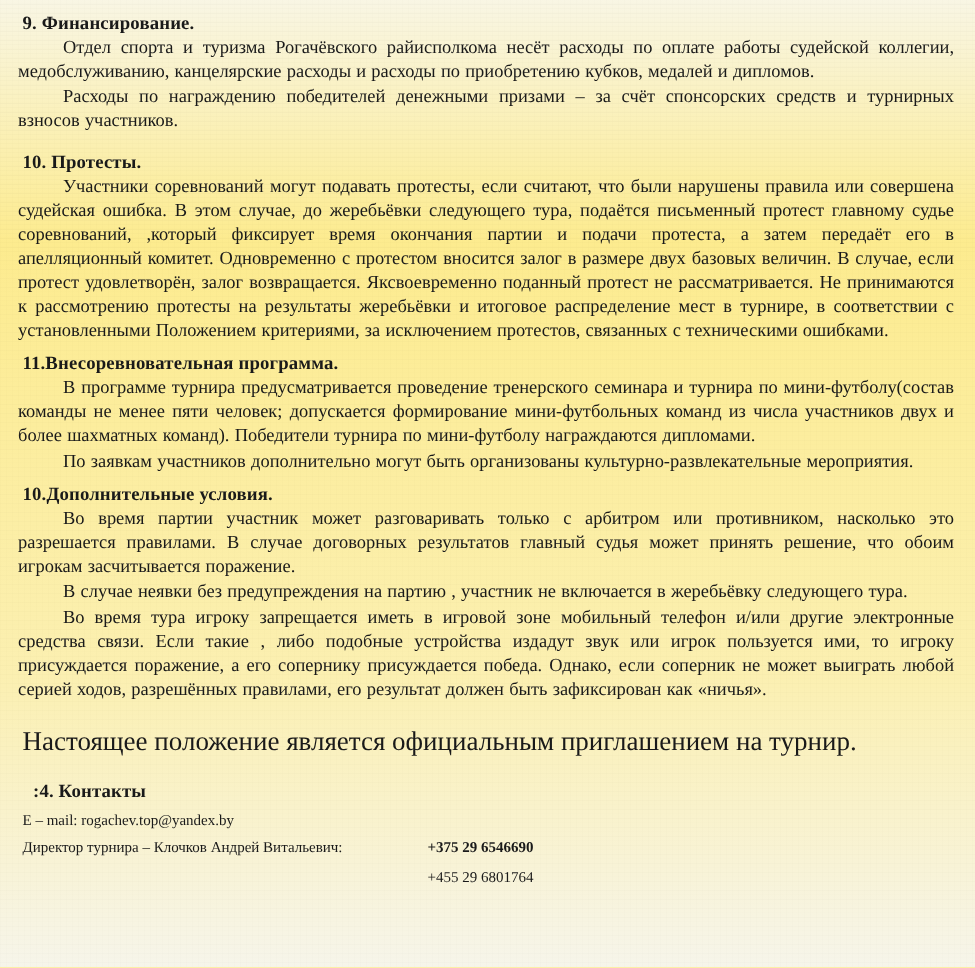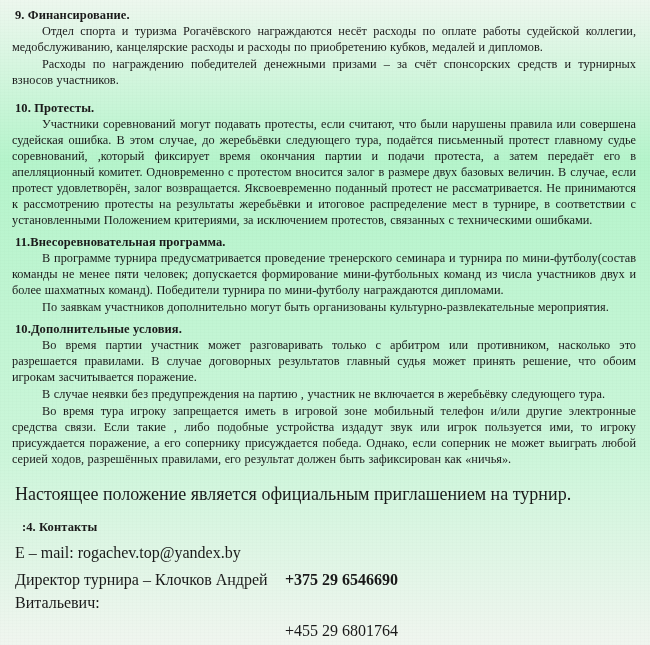--- a/index.html
+++ b/index.html
@@ -11,21 +11,21 @@
     height: 645px;
     background: #ffffff;
     font-family: "Liberation Serif", serif;
     color: #1a1a1a;
     overflow: hidden;
   }
   .page {
     position: relative;
     width: 650px;
     height: 645px;
-    background: #86efac;
+    background: #fde047;
     padding: 0;
     box-sizing: border-box;
   }
   .scan-tint {
     position: absolute;
     inset: 0;
     background: linear-gradient(180deg, rgba(248,248,245,0.9) 0%, rgba(252,252,250,0.4) 25%, rgba(250,250,248,0.6) 70%, rgba(246,246,243,0.95) 100%);
     pointer-events: none;
   }
   .content {
@@ -47,21 +47,21 @@
     font-size: 12.3px;
     line-height: 1.30;
     text-align: justify;
     text-indent: 30px;
     word-spacing: 0.4px;
   }
   .gap-sm { height: 5px; }
   .gap-md { height: 11px; }
   .gap-lg { height: 15px; }
   .contacts-block {
-    font-size: 16px;
+    font-size: 10px;
     line-height: 1.45;
     padding-left: 3px;
   }
   .contact-row {
     display: flex;
     align-items: baseline;
   }
   .contact-label {
     width: 270px;
     flex: 0 0 auto;
@@ -96,21 +96,21 @@
 </style>
 </head>
 <body>
 
 <div class="page">
   <div class="scan-tint"></div>
   <div class="content">
 
     <div class="section">
       <div class="sec-head">9. Финансирование.</div>
-      <p class="body">Отдел спорта и туризма Рогачёвского награждаются несёт расходы по оплате работы судейской коллегии, медобслуживанию, канцелярские расходы и расходы по приобретению кубков, медалей и дипломов.</p>
+      <p class="body">Отдел спорта и туризма Рогачёвского райисполкома несёт расходы по оплате работы судейской коллегии, медобслуживанию, канцелярские расходы и расходы по приобретению кубков, медалей и дипломов.</p>
       <p class="body">Расходы по награждению победителей денежными призами – за счёт спонсорских средств и турнирных взносов участников.</p>
     </div>
 
     <div class="gap-md"></div>
 
     <div class="section">
       <div class="sec-head">10. Протесты.</div>
       <p class="body">Участники соревнований могут подавать протесты, если считают, что были нарушены правила или совершена судейская ошибка. В этом случае, до жеребьёвки следующего тура, подаётся письменный протест главному судье соревнований, ,который фиксирует время окончания партии и подачи протеста, а затем передаёт его в апелляционный комитет. Одновременно с протестом вносится залог в размере двух базовых величин. В случае, если протест удовлетворён, залог возвращается. Яксвоевременно поданный протест не рассматривается. Не принимаются к рассмотрению протесты на результаты жеребьёвки и итоговое распределение мест в турнире, в соответствии с установленными Положением критериями, за исключением протестов, связанных с техническими ошибками.</p>
     </div>
 

